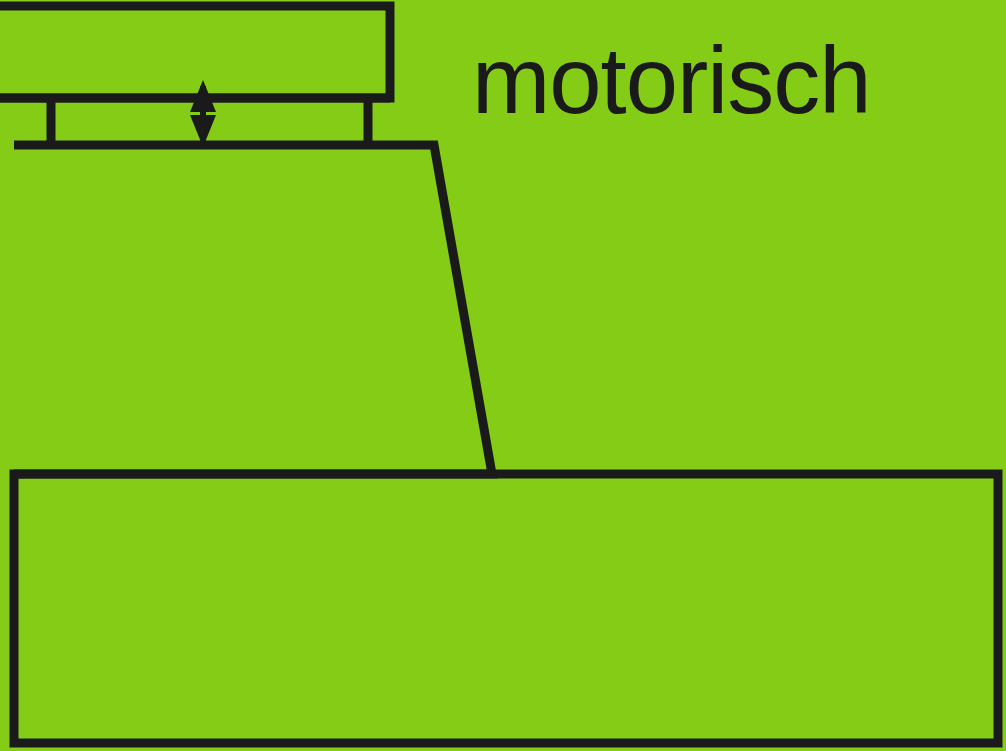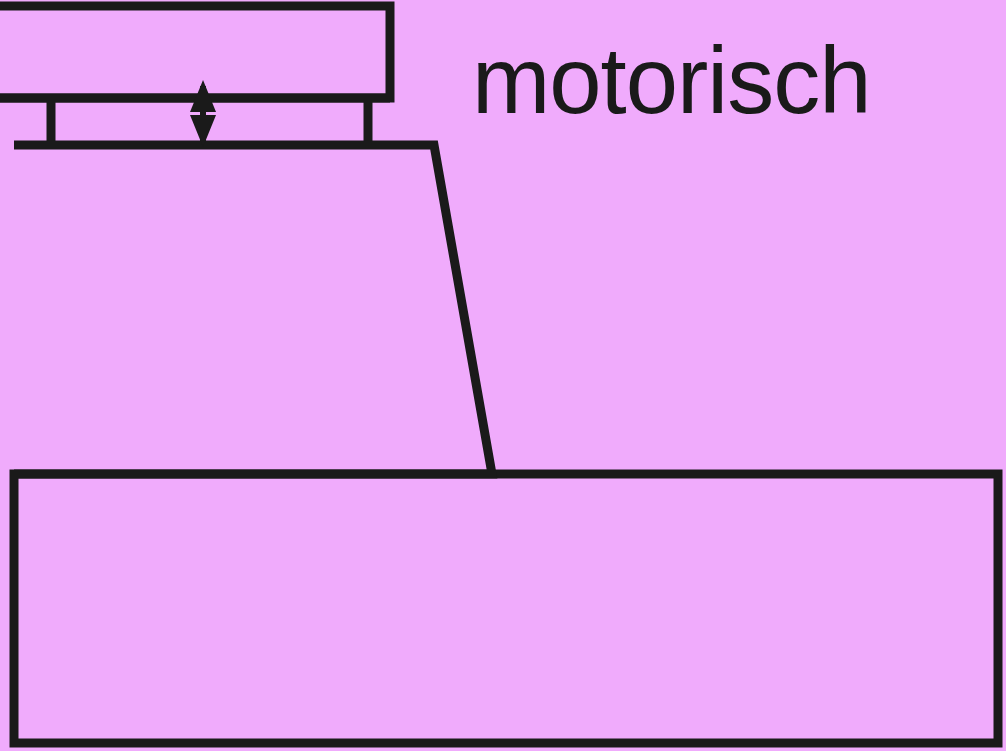--- a/index.html
+++ b/index.html
@@ -27,21 +27,21 @@
     font-family: "Liberation Sans", sans-serif;
     font-size: 94px;
     font-weight: 400;
     fill: #1a1a1a;
     letter-spacing: -1px;
   }
 </style>
 </head>
 <body>
 
-<div id="stage" style="width: 1006px; height: 751px; background: #f0abfc; text-decoration: underline;">
+<div id="stage" style="width: 1006px; height: 751px; background: #84cc16; text-decoration: underline;">
 
   <svg id="diagram-svg" width="1006" height="751" viewBox="0 0 1006 751">
 
     <rect x="14" y="474" width="984" height="269" fill="none" stroke="#1a1a1a" stroke-width="9" stroke-linejoin="miter"></rect>
 
     <path d="M 14 145 L 434 145 L 492 474 L 14 474" fill="none" stroke="#1a1a1a" stroke-width="9" stroke-linejoin="miter"></path>
 
     <path d="M 51 98 L 51 145 M 368 98 L 368 145" fill="none" stroke="#1a1a1a" stroke-width="9" stroke-linejoin="miter"></path>
 
     <path d="M 0 6 L 390 6 L 390 98 L 0 98" fill="none" stroke="#1a1a1a" stroke-width="9" stroke-linejoin="miter"></path>

